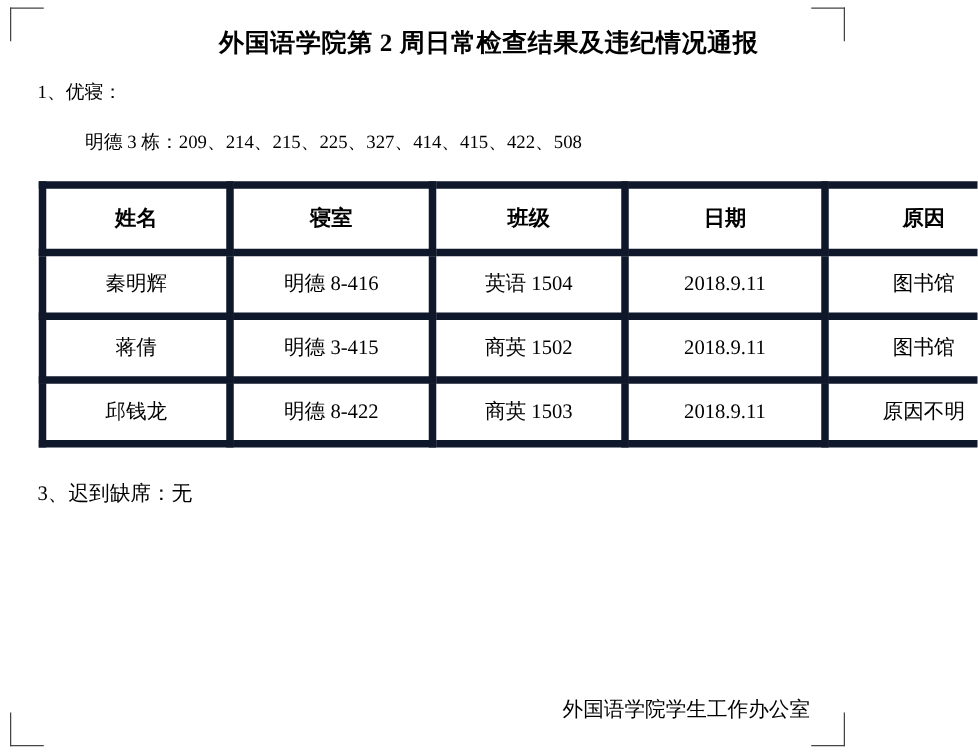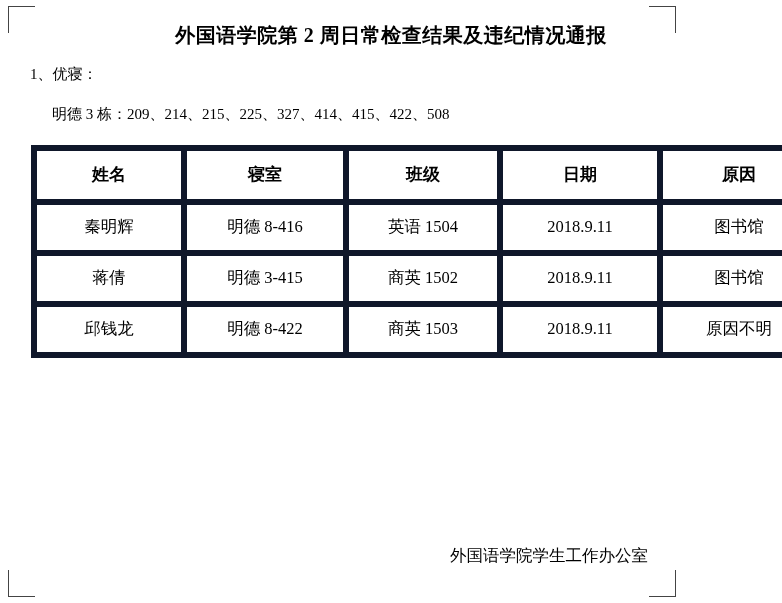--- a/index.html
+++ b/index.html
@@ -45,21 +45,21 @@
     letter-spacing: 0.5px;
     margin: 0 0 16px 0;
     line-height: 1.3;
   }
   .para {
     font-size: 15px;
     line-height: 1.35;
     margin: 0 0 20px 0;
   }
   .para.indent {
-    margin-left: 22px;
+    margin-left: 38px;
   }
   .para.section {
     margin-left: 0;
   }
   .gap-after {
     margin-bottom: 28px;
   }
   table.report {
     border-collapse: collapse;
     width: 714px;
@@ -86,21 +86,21 @@
   .col5 { width: 144px; }
 
   .after-table {
     font-size: 16.5px;
     margin-top: 26px;
     margin-left: 0;
   }
   .signature {
     position: absolute;
     right: 36px;
-    bottom: 34px;
+    bottom: 22px;
     text-align: left;
     font-size: 16.5px;
     line-height: 1.6;
   }
 </style>
 </head>
 <body>
 
 <div class="page">
 
@@ -147,20 +147,21 @@
         <tr>
           <td>邱钱龙</td>
           <td>明德 8-422</td>
           <td>商英 1503</td>
           <td>2018.9.11</td>
           <td>原因不明</td>
         </tr>
       </tbody>
     </table>
 
+    <p class="after-table">3、迟到缺席：无</p>
 
   </div>
 
   <div class="signature">
     <div>外国语学院学生工作办公室</div>
   </div>
 
 </div>
 
 </body></html>

